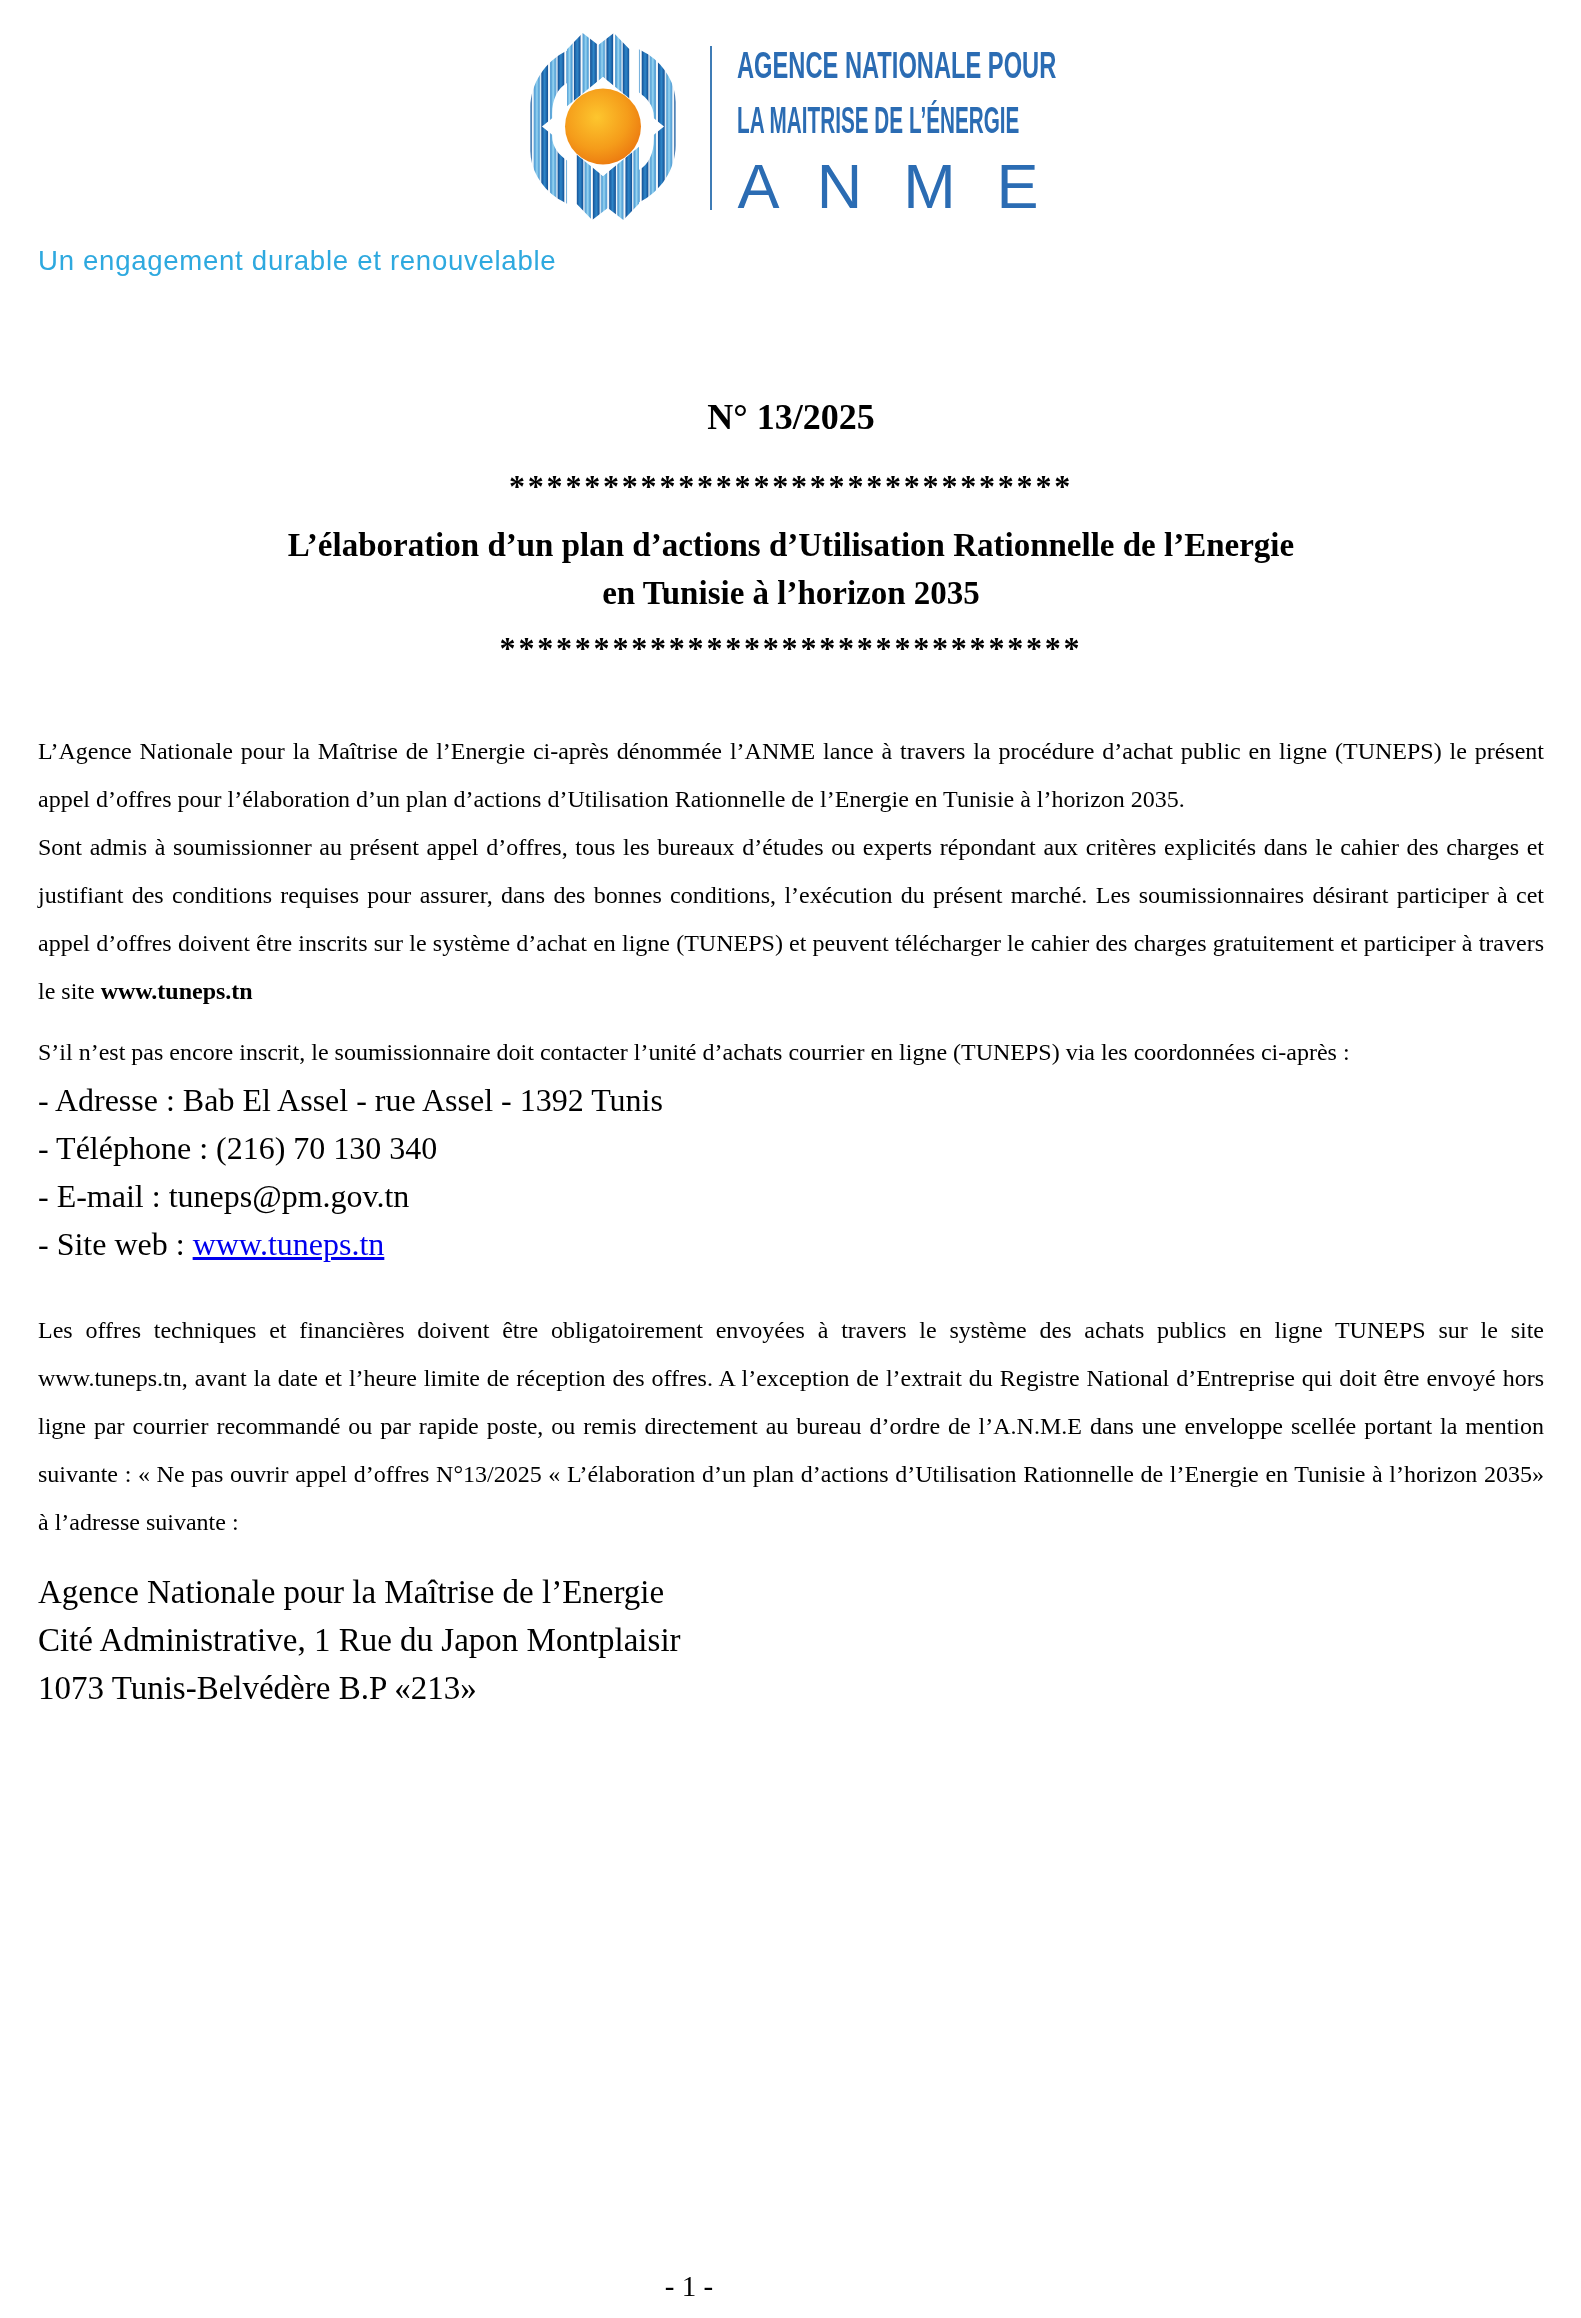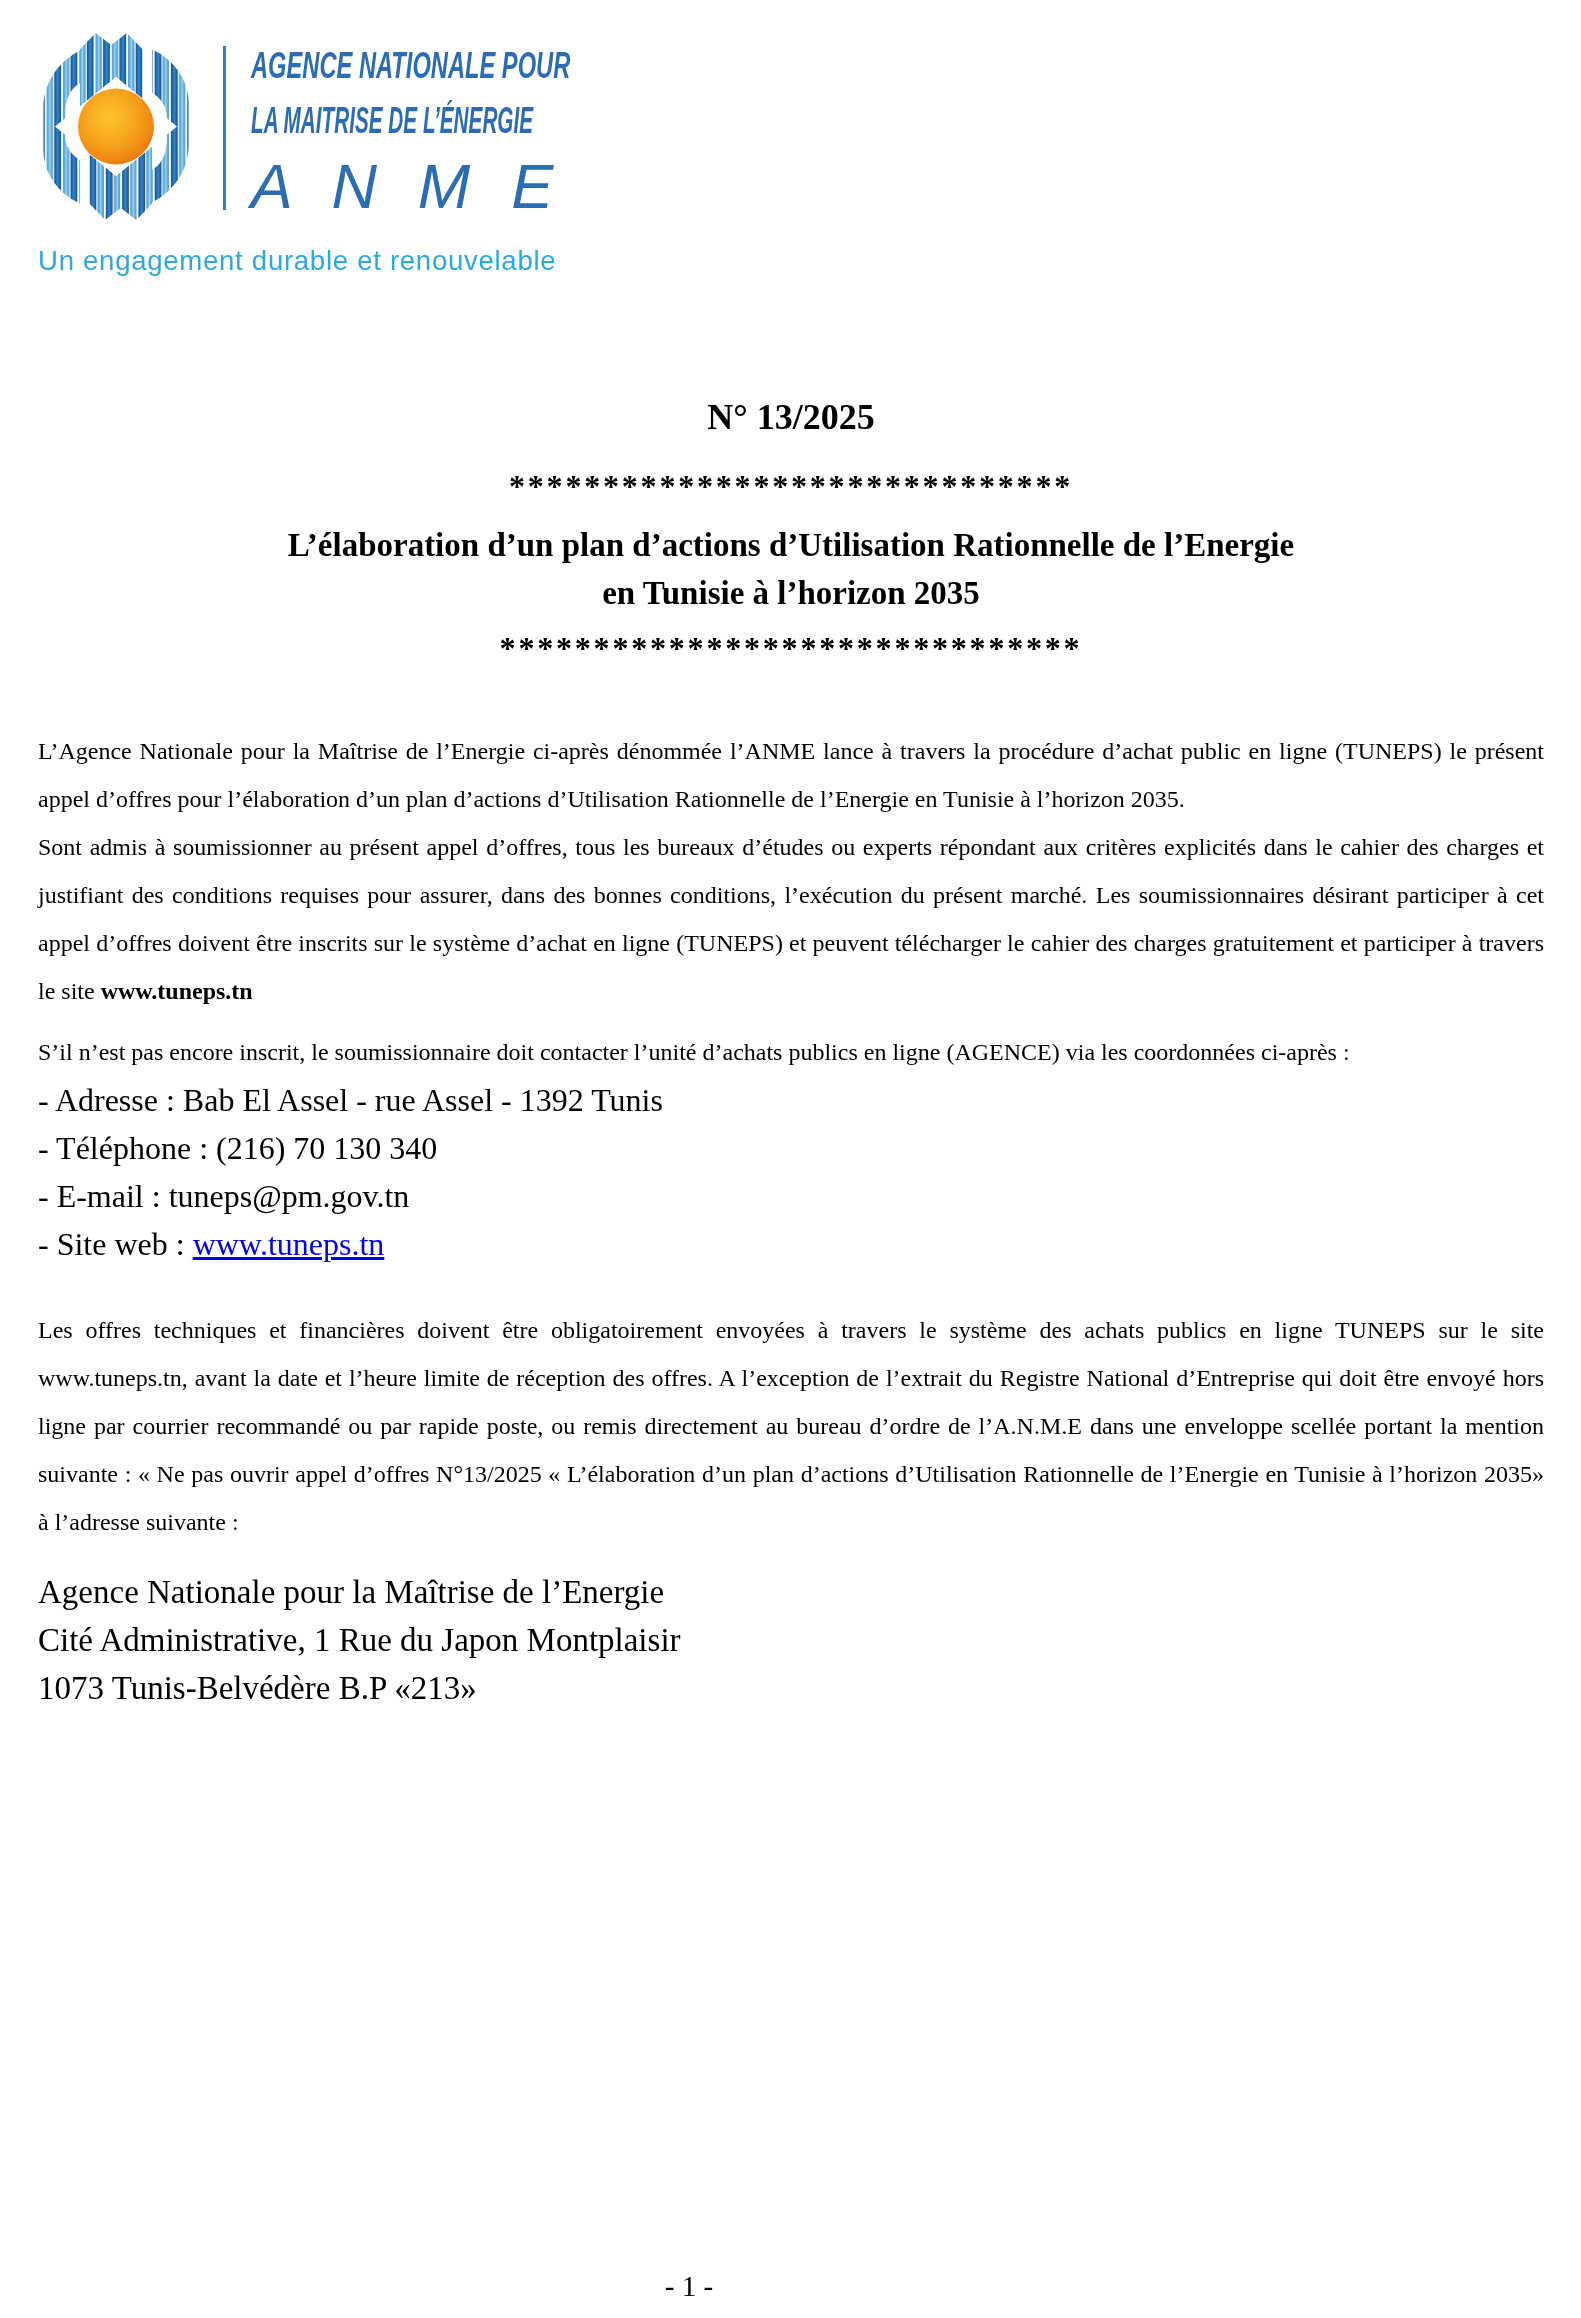--- a/index.html
+++ b/index.html
@@ -4,21 +4,21 @@
 <style>
   html,body{margin:0;padding:0;}
   body{
     width:1582px;height:2319px;position:relative;background:#ffffff;
     font-family:"Liberation Serif",serif;color:#000;overflow:hidden;
   }
   .content{padding:0 38px;position:relative;}
 
   
   .logo-row{
-    margin-top:23px;display:flex;justify-content:flex-start;align-items:flex-start;font-style:italic;
+    margin-top:23px;display:flex;justify-content:center;align-items:flex-start;
   }
   .emblem{width:156px;height:207px;flex:0 0 auto;}
   .logo-sep{width:2.8px;height:164px;background:#3f7cb6;margin:23.4px 0 0 29px;flex:0 0 auto;}
   .logo-textblock{margin-left:25px;width:320px;flex:0 0 auto;padding-top:15px;}
   .logo-line{display:inline-block;white-space:nowrap;font-family:"Liberation Sans",sans-serif;
     font-weight:bold;font-size:37px;line-height:55px;color:#2b6cb3;transform-origin:left center;}
   .logo-line1{transform:scaleX(0.64);}
   .logo-line2{transform:scaleX(0.56);}
   .logo-acronym{font-family:"Liberation Sans",sans-serif;font-weight:400;font-size:63px;
     line-height:63px;letter-spacing:11.7px;color:#2b6cb3;margin-top:6.9px;white-space:nowrap;}
@@ -114,21 +114,21 @@
     <div>en Tunisie à l’horizon 2035</div>
   </div>
 
   <div class="stars bottom">*******************************</div>
 
   <p class="para first">L’Agence Nationale pour la Maîtrise de l’Energie ci-après dénommée l’ANME lance à travers la procédure d’achat public en ligne (TUNEPS) le présent appel d’offres pour l’élaboration d’un plan d’actions d’Utilisation Rationnelle de l’Energie en Tunisie à l’horizon 2035.</p>
 
   <p class="para"><span>Sont admis à soumissionner au présent appel d’offres, tous les bureaux d’études ou experts répondant aux critères explicités dans le cahier des charges et justifiant des conditions requises pour assurer, dans des bonnes conditions, l’exécution du présent marché. Les soumissionnaires désirant participer à cet appel d’offres doivent être inscrits sur le système d’achat en ligne (TUNEPS) et peuvent télécharger le cahier des charges gratuitement et participer à travers le site </span><span class="bold">www.tuneps.tn</span></p>
 
   <div class="block-contacts">
-    <p class="para">S’il n’est pas encore inscrit, le soumissionnaire doit contacter l’unité d’achats publics en ligne (AGENCE) via les coordonnées ci-après :</p>
+    <p class="para">S’il n’est pas encore inscrit, le soumissionnaire doit contacter l’unité d’achats courrier en ligne (TUNEPS) via les coordonnées ci-après :</p>
     <div class="contact-line">- Adresse : Bab El Assel - rue Assel - 1392 Tunis</div>
     <div class="contact-line">- Téléphone : (216) 70 130 340</div>
     <div class="contact-line">- E-mail : tuneps@pm.gov.tn</div>
     <div class="contact-line"><span>- Site web : </span><a class="weblink" href="#">www.tuneps.tn</a></div>
   </div>
 
   <p class="para offers">Les offres techniques et financières doivent être obligatoirement envoyées à travers le système des achats publics en ligne TUNEPS sur le site www.tuneps.tn, avant la date et l’heure limite de réception des offres. A l’exception de l’extrait du Registre National d’Entreprise qui doit être envoyé hors ligne par courrier recommandé ou par rapide poste, ou remis directement au bureau d’ordre de l’A.N.M.E dans une enveloppe scellée portant la mention suivante : « Ne pas ouvrir appel d’offres N°13/2025 « L’élaboration d’un plan d’actions d’Utilisation Rationnelle de l’Energie en Tunisie à l’horizon 2035» à l’adresse suivante :</p>
 
   <div class="address-block">
     <div>Agence Nationale pour la Maîtrise de l’Energie</div>

